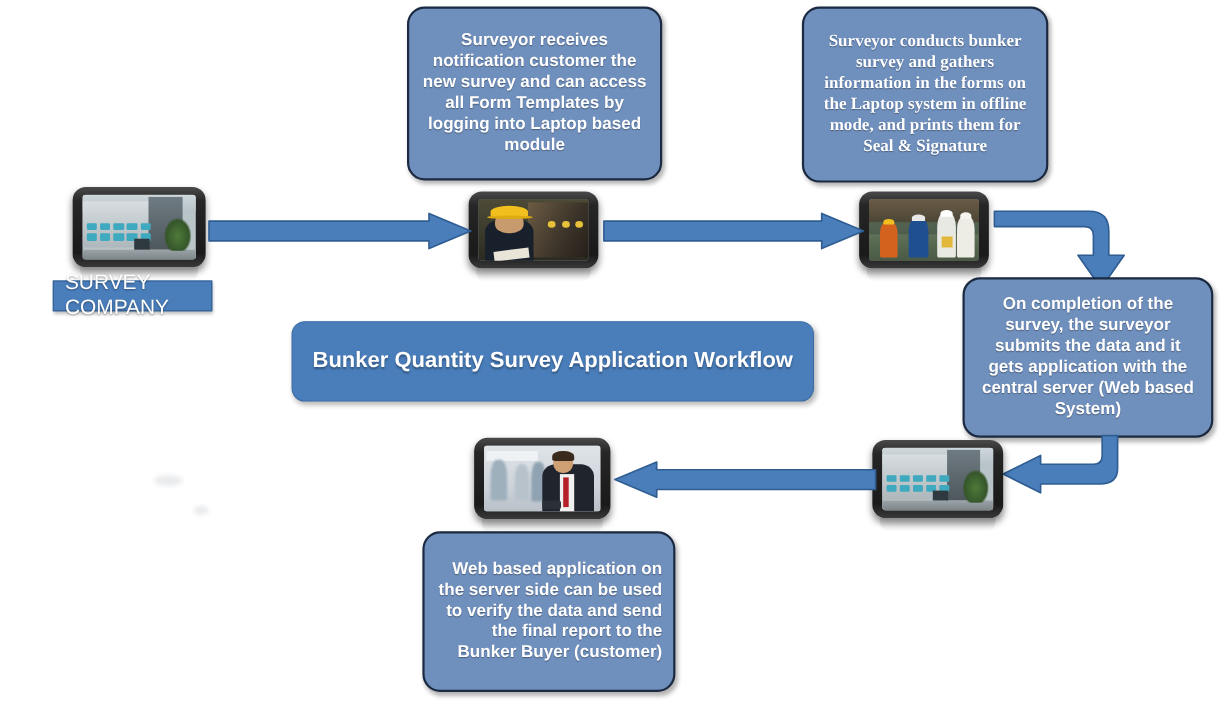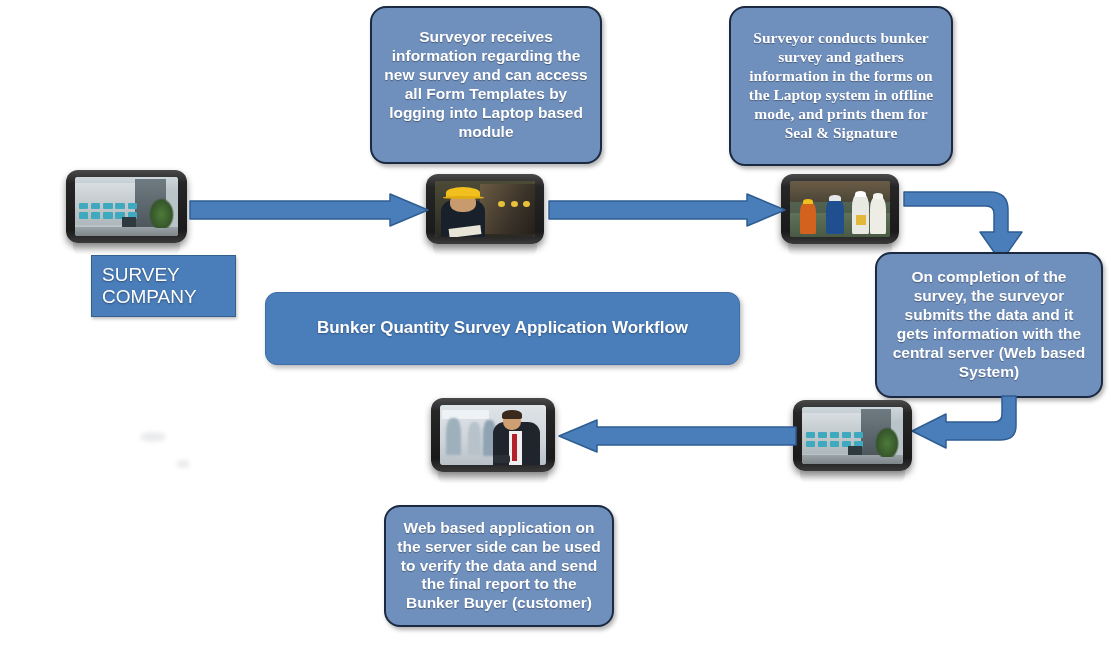--- a/index.html
+++ b/index.html
@@ -41,21 +41,21 @@
 
   
   .title-box {
     position: absolute;
     box-sizing: border-box;
     background: #4a7ebb;
     border: 1px solid #3d6da6;
     border-radius: 12px;
     color: #ffffff;
     font-weight: bold;
-    font-size: 17px;
+    font-size: 20px;
     line-height: 1.22;
     text-align: center;
     display: flex;
     align-items: center;
     justify-content: center;
     padding: 6px 16px;
     text-shadow: 0 1px 2px rgba(0,0,0,0.35);
     box-shadow: 2px 3px 5px rgba(0,0,0,0.28);
   }
 
@@ -207,21 +207,21 @@
 </head>
 <body>
 
 <div id="canvas">
 
   <div class="smudge" style="left:140px; top:432px; width:26px; height:10px;"></div>
   <div class="smudge" style="left:176px; top:460px; width:14px; height:8px;"></div>
 
 
   <div class="box" style="left:370px; top:6px; width:232px; height:158px;">
-    <span>Surveyor receives information regarding the new survey and can access all Form Templates by logging into Laptop based module</span>
+    <span>Surveyor receives notification customer the new survey and can access all Form Templates by logging into Laptop based module</span>
   </div>
 
   <div class="box" style="left:729px; top:6px; width:224px; height:160px;font-family:Liberation Serif, serif;">
     <span>Surveyor conducts bunker survey and gathers information in the forms on the Laptop system in offline mode, and prints them for Seal &amp; Signature</span>
   </div>
 
   <div class="device" style="left:66px; top:170px; width:121px; height:73px;">
     <div class="screen">
       <div class="art-building">
         <div class="sky"></div>
@@ -241,21 +241,21 @@
             <i></i>
             <i></i>
           </div>
         <div class="ground"></div>
         <div class="door"></div>
         <div class="tree"></div>
       </div>
     </div>
   </div>
 
-  <div class="caption-box" style="left:48px; top:255px; width:145px; height:62px;margin-left:43px;">
+  <div class="caption-box" style="left:48px; top:255px; width:145px; height:28px;">
     <div>
       <div>SURVEY</div>
       <div>COMPANY</div>
     </div>
   </div>
 
   <div class="device" style="left:426px; top:174px; width:118px; height:70px;">
     <div class="screen">
       <div class="art-surveyor">
         <div class="machine"></div>
@@ -305,21 +305,21 @@
     </svg>
   </div>
 
   <div class="arrow" style="left:904px; top:192px;">
     <svg width="126" height="74" viewBox="0 0 126 74">
       <path d="M0,0 L86,0 Q104,0 104,18 L104,40 L118,40 L97,70 L76,40 L90,40 L90,22 Q90,14 82,14 L0,14 Z" fill="#4a7ebb" stroke="#2f5d92" stroke-width="1.5" stroke-linejoin="round"></path>
     </svg>
   </div>
 
   <div class="box" style="left:875px; top:252px; width:228px; height:146px;">
-    <span>On completion of the survey, the surveyor submits the data and it gets information with the central server (Web based System)</span>
+    <span>On completion of the survey, the surveyor submits the data and it gets application with the central server (Web based System)</span>
   </div>
 
   <div class="title-box" style="left:265px; top:292px; width:475px; height:73px;">
     <span>Bunker Quantity Survey Application Workflow</span>
   </div>
 
   <div class="arrow" style="left:912px; top:396px;">
     <svg width="104" height="52" viewBox="0 0 104 52">
       <path d="M104,0 L104,30 Q104,44 88,44 L34,44 L34,52 L0,35 L34,18 L34,26 L82,26 Q90,26 90,18 L90,0 Z" fill="#4a7ebb" stroke="#2f5d92" stroke-width="1.5" stroke-linejoin="round"></path>
     </svg>
@@ -369,17 +369,17 @@
     </div>
   </div>
 
   <div class="arrow" style="left:559px; top:420px;">
     <svg width="237" height="32" viewBox="0 0 237 32">
       <path d="M237,7 L38,7 L38,0 L0,16 L38,32 L38,25 L237,25 Z" fill="#4a7ebb" stroke="#2f5d92" stroke-width="1.5" stroke-linejoin="round"></path>
     </svg>
   </div>
 
 
-  <div class="box" style="left:384px; top:505px; width:230px; height:122px;">
+  <div class="box" style="left:384px; top:483px; width:230px; height:146px;text-align:right;">
     <span>Web based application on the server side can be used to verify the data and send the final report to the Bunker Buyer (customer)</span>
   </div>
 
 </div>
 
 </body></html>

